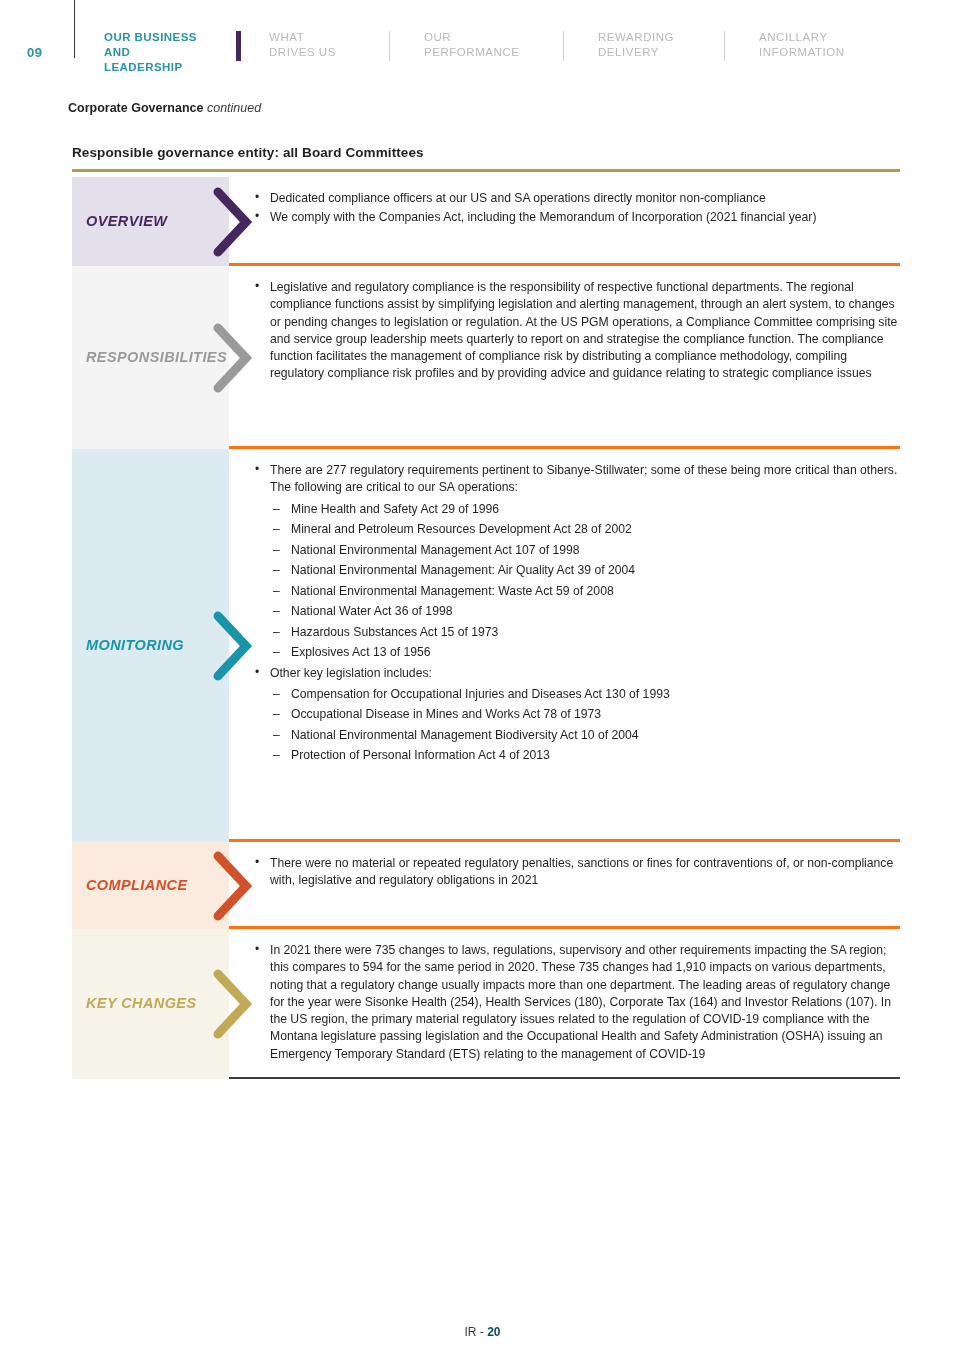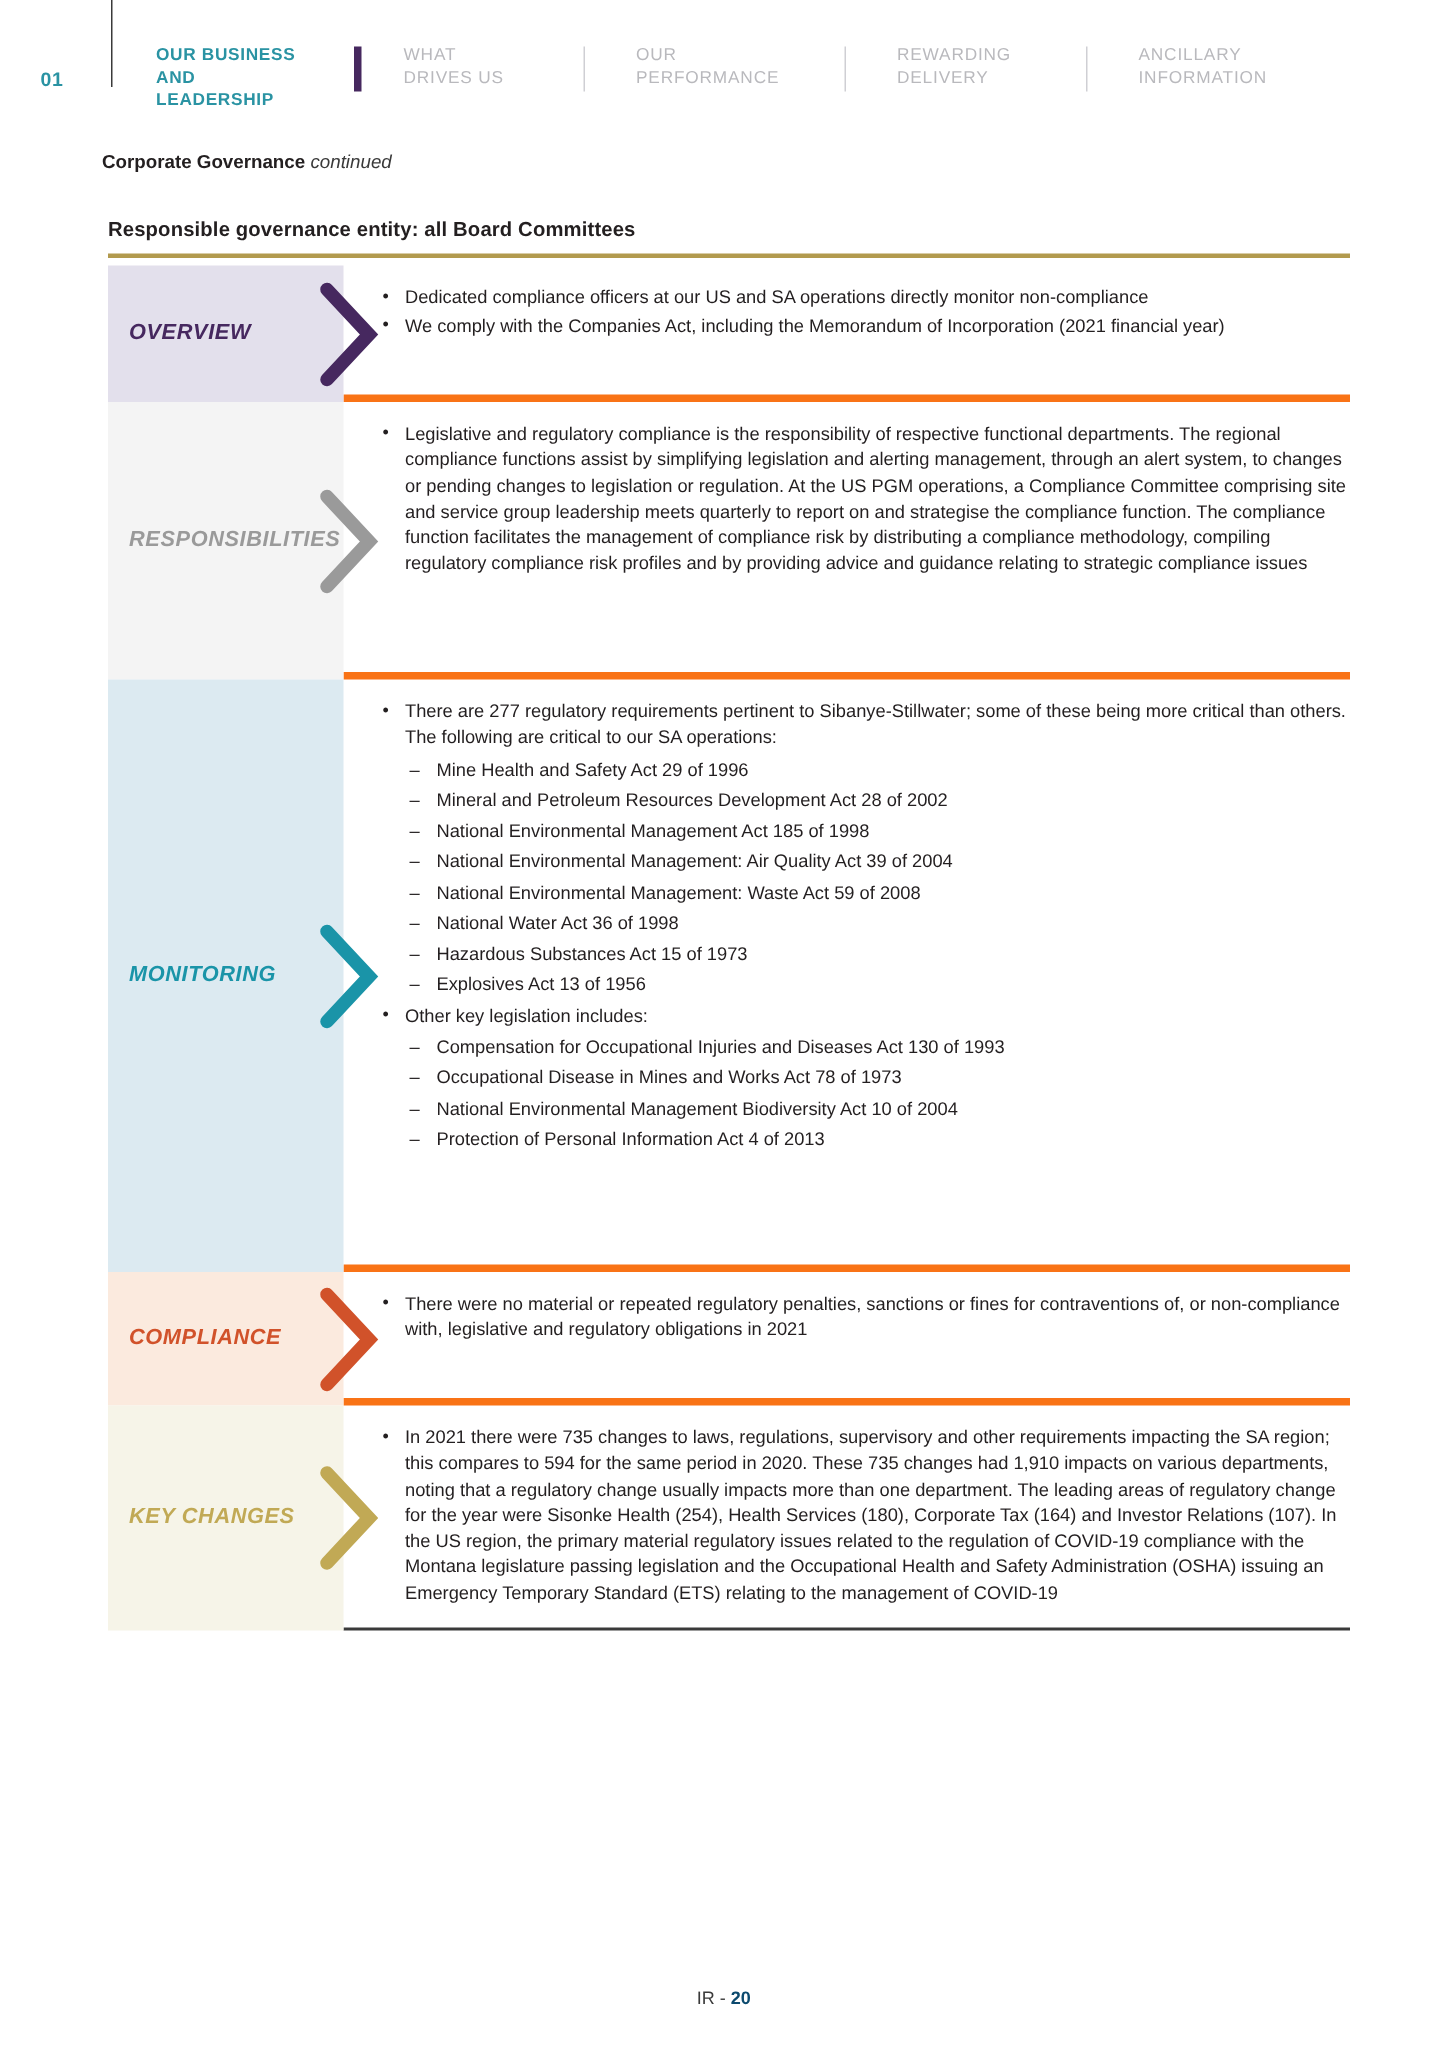--- a/index.html
+++ b/index.html
@@ -146,21 +146,21 @@
     left: 138px;
     top: 50%;
     transform: translateY(-50%);
     width: 46px;
     height: 74px;
     pointer-events: none;
   }
   .body-cell {
     flex: 1;
     padding: 13px 0 14px 24px;
-    border-bottom: 5px solid #f97316;
+    border-bottom: 3px solid #f97316;
     min-width: 0;
   }
   .row.last .body-cell {
     border-bottom: 2px solid #3a3a3a;
   }
 
   ul.blist {
     list-style: none;
     margin: 0;
     padding: 0;
@@ -215,21 +215,21 @@
   .footer .pg {
     color: #0c4a6e;
     font-weight: bold;
   }
 </style>
 </head>
 <body>
 
 <div class="topnav">
   <div class="nav-rule"></div>
-  <div class="nav-page-num">01</div>
+  <div class="nav-page-num">09</div>
   <div class="nav-items">
     <div class="nav-item active nav-w1">OUR BUSINESS
 AND LEADERSHIP</div>
     <div class="nav-sep thick"></div>
     <div class="nav-item nav-w2">WHAT
 DRIVES US</div>
     <div class="nav-sep"></div>
     <div class="nav-item nav-w3">OUR
 PERFORMANCE</div>
     <div class="nav-sep"></div>
@@ -285,21 +285,21 @@
         <div class="label-text" style="color: rgb(26, 148, 168);">MONITORING</div>
         <svg class="chev" viewBox="0 0 46 74">
           <path d="M8 7 L36 37 L8 67" fill="none" stroke="#1a94a8" stroke-width="9" stroke-linecap="round" stroke-linejoin="miter"></path>
         </svg>
       </div>
       <div class="body-cell" style="min-height: 363px;">
         <ul class="blist">
           <li><span class="bt">There are 277 regulatory requirements pertinent to Sibanye-Stillwater; some of these being more critical than others. The following are critical to our SA operations:</span><ul class="sublist">
               <li>Mine Health and Safety Act 29 of 1996</li>
               <li>Mineral and Petroleum Resources Development Act 28 of 2002</li>
-              <li>National Environmental Management Act 185 of 1998</li>
+              <li>National Environmental Management Act 107 of 1998</li>
               <li>National Environmental Management: Air Quality Act 39 of 2004</li>
               <li>National Environmental Management: Waste Act 59 of 2008</li>
               <li>National Water Act 36 of 1998</li>
               <li>Hazardous Substances Act 15 of 1973</li>
               <li>Explosives Act 13 of 1956</li>
             </ul></li>
           <li><span class="bt">Other key legislation includes:</span><ul class="sublist">
               <li>Compensation for Occupational Injuries and Diseases Act 130 of 1993</li>
               <li>Occupational Disease in Mines and Works Act 78 of 1973</li>
               <li>National Environmental Management Biodiversity Act 10 of 2004</li>

